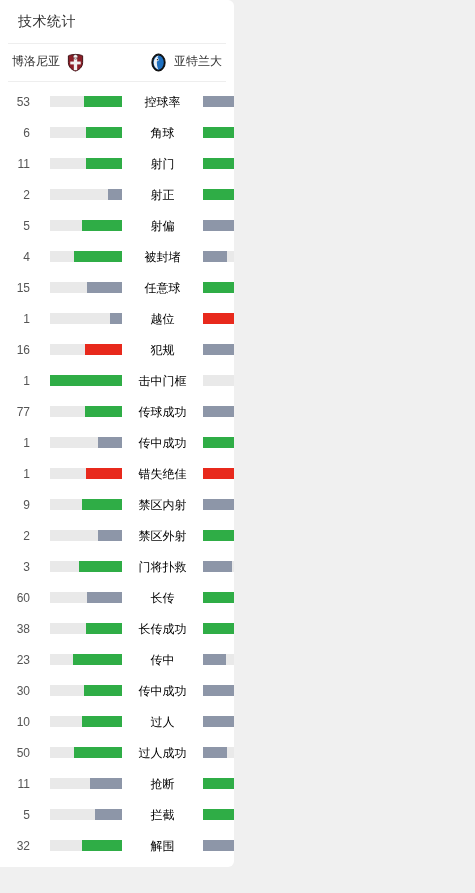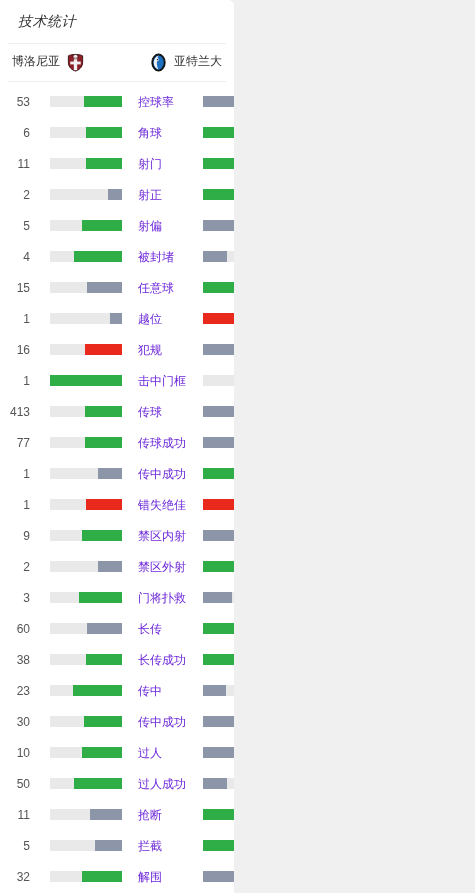--- a/index.html
+++ b/index.html
@@ -21,21 +21,20 @@
     background: #ffffff;
     border-radius: 0 6px 6px 0;
     box-sizing: border-box;
     overflow: hidden;
   }
   .card-title {
     font-size: 14px;
     color: #333333;
     padding: 13px 0 12px 18px;
     letter-spacing: 0.5px;
-    font-style: italic;
   }
   .divider {
     height: 1px;
     background: #eeeeee;
     margin: 0 8px;
   }
   .teams-row {
     display: flex;
     align-items: center;
     justify-content: space-between;
@@ -89,23 +88,23 @@
   .fill {
     position: absolute;
     top: 0;
     bottom: 0;
   }
   .track.left .fill { right: 0; }
   .track.right .fill { left: 0; }
   .label {
     flex: 0 0 auto;
     width: 49px;
-    text-align: left;
+    text-align: center;
     font-size: 12px;
-    color: #6d28d9;
+    color: #000000;
     white-space: nowrap;
     position: relative;
     z-index: 3;
     line-height: 1;
     overflow: visible;
   }
   .label span {
     display: inline-block;
     background: transparent;
   }
@@ -241,174 +240,164 @@
         <div class="val">1</div>
         <div class="track left">
           <div class="fill" style="width: 72px; background: rgb(47, 173, 70);"></div>
         </div>
         <div class="label"><span>击中门框</span></div>
         <div class="track right">
           <div class="fill" style="width: 0px; background: rgb(141, 150, 168);"></div>
         </div>
       </div>
       <div class="stat-row">
-        <div class="val">413</div>
+        <div class="val">77</div>
         <div class="track left">
           <div class="fill" style="width: 37px; background: rgb(47, 173, 70);"></div>
         </div>
-        <div class="label"><span>传球</span></div>
+        <div class="label"><span>传球成功</span></div>
         <div class="track right">
           <div class="fill" style="width: 35px; background: rgb(141, 150, 168);"></div>
         </div>
       </div>
       <div class="stat-row">
-        <div class="val">77</div>
-        <div class="track left">
+        <div class="val">1</div>
+        <div class="track left">
+          <div class="fill" style="width: 24px; background: rgb(141, 150, 168);"></div>
+        </div>
+        <div class="label"><span>传中成功</span></div>
+        <div class="track right">
+          <div class="fill" style="width: 48px; background: rgb(47, 173, 70);"></div>
+        </div>
+      </div>
+      <div class="stat-row">
+        <div class="val">1</div>
+        <div class="track left">
+          <div class="fill" style="width: 36px; background: rgb(232, 41, 28);"></div>
+        </div>
+        <div class="label"><span>错失绝佳</span></div>
+        <div class="track right">
+          <div class="fill" style="width: 36px; background: rgb(232, 41, 28);"></div>
+        </div>
+      </div>
+      <div class="stat-row">
+        <div class="val">9</div>
+        <div class="track left">
+          <div class="fill" style="width: 40px; background: rgb(47, 173, 70);"></div>
+        </div>
+        <div class="label"><span>禁区内射</span></div>
+        <div class="track right">
+          <div class="fill" style="width: 32px; background: rgb(141, 150, 168);"></div>
+        </div>
+      </div>
+      <div class="stat-row">
+        <div class="val">2</div>
+        <div class="track left">
+          <div class="fill" style="width: 24px; background: rgb(141, 150, 168);"></div>
+        </div>
+        <div class="label"><span>禁区外射</span></div>
+        <div class="track right">
+          <div class="fill" style="width: 48px; background: rgb(47, 173, 70);"></div>
+        </div>
+      </div>
+      <div class="stat-row">
+        <div class="val">3</div>
+        <div class="track left">
+          <div class="fill" style="width: 43px; background: rgb(47, 173, 70);"></div>
+        </div>
+        <div class="label"><span>门将扑救</span></div>
+        <div class="track right">
+          <div class="fill" style="width: 29px; background: rgb(141, 150, 168);"></div>
+        </div>
+      </div>
+      <div class="stat-row">
+        <div class="val">60</div>
+        <div class="track left">
+          <div class="fill" style="width: 35px; background: rgb(141, 150, 168);"></div>
+        </div>
+        <div class="label"><span>长传</span></div>
+        <div class="track right">
           <div class="fill" style="width: 37px; background: rgb(47, 173, 70);"></div>
         </div>
-        <div class="label"><span>传球成功</span></div>
-        <div class="track right">
-          <div class="fill" style="width: 35px; background: rgb(141, 150, 168);"></div>
-        </div>
-      </div>
-      <div class="stat-row">
-        <div class="val">1</div>
-        <div class="track left">
+      </div>
+      <div class="stat-row">
+        <div class="val">38</div>
+        <div class="track left">
+          <div class="fill" style="width: 36px; background: rgb(47, 173, 70);"></div>
+        </div>
+        <div class="label"><span>长传成功</span></div>
+        <div class="track right">
+          <div class="fill" style="width: 36px; background: rgb(47, 173, 70);"></div>
+        </div>
+      </div>
+      <div class="stat-row">
+        <div class="val">23</div>
+        <div class="track left">
+          <div class="fill" style="width: 49px; background: rgb(47, 173, 70);"></div>
+        </div>
+        <div class="label"><span>传中</span></div>
+        <div class="track right">
+          <div class="fill" style="width: 23px; background: rgb(141, 150, 168);"></div>
+        </div>
+      </div>
+      <div class="stat-row">
+        <div class="val">30</div>
+        <div class="track left">
+          <div class="fill" style="width: 38px; background: rgb(47, 173, 70);"></div>
+        </div>
+        <div class="label"><span>传中成功</span></div>
+        <div class="track right">
+          <div class="fill" style="width: 34px; background: rgb(141, 150, 168);"></div>
+        </div>
+      </div>
+      <div class="stat-row">
+        <div class="val">10</div>
+        <div class="track left">
+          <div class="fill" style="width: 40px; background: rgb(47, 173, 70);"></div>
+        </div>
+        <div class="label"><span>过人</span></div>
+        <div class="track right">
+          <div class="fill" style="width: 32px; background: rgb(141, 150, 168);"></div>
+        </div>
+      </div>
+      <div class="stat-row">
+        <div class="val">50</div>
+        <div class="track left">
+          <div class="fill" style="width: 48px; background: rgb(47, 173, 70);"></div>
+        </div>
+        <div class="label"><span>过人成功</span></div>
+        <div class="track right">
           <div class="fill" style="width: 24px; background: rgb(141, 150, 168);"></div>
         </div>
-        <div class="label"><span>传中成功</span></div>
-        <div class="track right">
-          <div class="fill" style="width: 48px; background: rgb(47, 173, 70);"></div>
-        </div>
-      </div>
-      <div class="stat-row">
-        <div class="val">1</div>
-        <div class="track left">
-          <div class="fill" style="width: 36px; background: rgb(232, 41, 28);"></div>
-        </div>
-        <div class="label"><span>错失绝佳</span></div>
-        <div class="track right">
-          <div class="fill" style="width: 36px; background: rgb(232, 41, 28);"></div>
-        </div>
-      </div>
-      <div class="stat-row">
-        <div class="val">9</div>
-        <div class="track left">
+      </div>
+      <div class="stat-row">
+        <div class="val">11</div>
+        <div class="track left">
+          <div class="fill" style="width: 32px; background: rgb(141, 150, 168);"></div>
+        </div>
+        <div class="label"><span>抢断</span></div>
+        <div class="track right">
           <div class="fill" style="width: 40px; background: rgb(47, 173, 70);"></div>
         </div>
-        <div class="label"><span>禁区内射</span></div>
+      </div>
+      <div class="stat-row">
+        <div class="val">5</div>
+        <div class="track left">
+          <div class="fill" style="width: 27px; background: rgb(141, 150, 168);"></div>
+        </div>
+        <div class="label"><span>拦截</span></div>
+        <div class="track right">
+          <div class="fill" style="width: 45px; background: rgb(47, 173, 70);"></div>
+        </div>
+      </div>
+      <div class="stat-row">
+        <div class="val">32</div>
+        <div class="track left">
+          <div class="fill" style="width: 40px; background: rgb(47, 173, 70);"></div>
+        </div>
+        <div class="label"><span>解围</span></div>
         <div class="track right">
           <div class="fill" style="width: 32px; background: rgb(141, 150, 168);"></div>
         </div>
       </div>
-      <div class="stat-row">
-        <div class="val">2</div>
-        <div class="track left">
-          <div class="fill" style="width: 24px; background: rgb(141, 150, 168);"></div>
-        </div>
-        <div class="label"><span>禁区外射</span></div>
-        <div class="track right">
-          <div class="fill" style="width: 48px; background: rgb(47, 173, 70);"></div>
-        </div>
-      </div>
-      <div class="stat-row">
-        <div class="val">3</div>
-        <div class="track left">
-          <div class="fill" style="width: 43px; background: rgb(47, 173, 70);"></div>
-        </div>
-        <div class="label"><span>门将扑救</span></div>
-        <div class="track right">
-          <div class="fill" style="width: 29px; background: rgb(141, 150, 168);"></div>
-        </div>
-      </div>
-      <div class="stat-row">
-        <div class="val">60</div>
-        <div class="track left">
-          <div class="fill" style="width: 35px; background: rgb(141, 150, 168);"></div>
-        </div>
-        <div class="label"><span>长传</span></div>
-        <div class="track right">
-          <div class="fill" style="width: 37px; background: rgb(47, 173, 70);"></div>
-        </div>
-      </div>
-      <div class="stat-row">
-        <div class="val">38</div>
-        <div class="track left">
-          <div class="fill" style="width: 36px; background: rgb(47, 173, 70);"></div>
-        </div>
-        <div class="label"><span>长传成功</span></div>
-        <div class="track right">
-          <div class="fill" style="width: 36px; background: rgb(47, 173, 70);"></div>
-        </div>
-      </div>
-      <div class="stat-row">
-        <div class="val">23</div>
-        <div class="track left">
-          <div class="fill" style="width: 49px; background: rgb(47, 173, 70);"></div>
-        </div>
-        <div class="label"><span>传中</span></div>
-        <div class="track right">
-          <div class="fill" style="width: 23px; background: rgb(141, 150, 168);"></div>
-        </div>
-      </div>
-      <div class="stat-row">
-        <div class="val">30</div>
-        <div class="track left">
-          <div class="fill" style="width: 38px; background: rgb(47, 173, 70);"></div>
-        </div>
-        <div class="label"><span>传中成功</span></div>
-        <div class="track right">
-          <div class="fill" style="width: 34px; background: rgb(141, 150, 168);"></div>
-        </div>
-      </div>
-      <div class="stat-row">
-        <div class="val">10</div>
-        <div class="track left">
-          <div class="fill" style="width: 40px; background: rgb(47, 173, 70);"></div>
-        </div>
-        <div class="label"><span>过人</span></div>
-        <div class="track right">
-          <div class="fill" style="width: 32px; background: rgb(141, 150, 168);"></div>
-        </div>
-      </div>
-      <div class="stat-row">
-        <div class="val">50</div>
-        <div class="track left">
-          <div class="fill" style="width: 48px; background: rgb(47, 173, 70);"></div>
-        </div>
-        <div class="label"><span>过人成功</span></div>
-        <div class="track right">
-          <div class="fill" style="width: 24px; background: rgb(141, 150, 168);"></div>
-        </div>
-      </div>
-      <div class="stat-row">
-        <div class="val">11</div>
-        <div class="track left">
-          <div class="fill" style="width: 32px; background: rgb(141, 150, 168);"></div>
-        </div>
-        <div class="label"><span>抢断</span></div>
-        <div class="track right">
-          <div class="fill" style="width: 40px; background: rgb(47, 173, 70);"></div>
-        </div>
-      </div>
-      <div class="stat-row">
-        <div class="val">5</div>
-        <div class="track left">
-          <div class="fill" style="width: 27px; background: rgb(141, 150, 168);"></div>
-        </div>
-        <div class="label"><span>拦截</span></div>
-        <div class="track right">
-          <div class="fill" style="width: 45px; background: rgb(47, 173, 70);"></div>
-        </div>
-      </div>
-      <div class="stat-row">
-        <div class="val">32</div>
-        <div class="track left">
-          <div class="fill" style="width: 40px; background: rgb(47, 173, 70);"></div>
-        </div>
-        <div class="label"><span>解围</span></div>
-        <div class="track right">
-          <div class="fill" style="width: 32px; background: rgb(141, 150, 168);"></div>
-        </div>
-      </div>
     </div>
 
 </div>
 
 </body></html>

